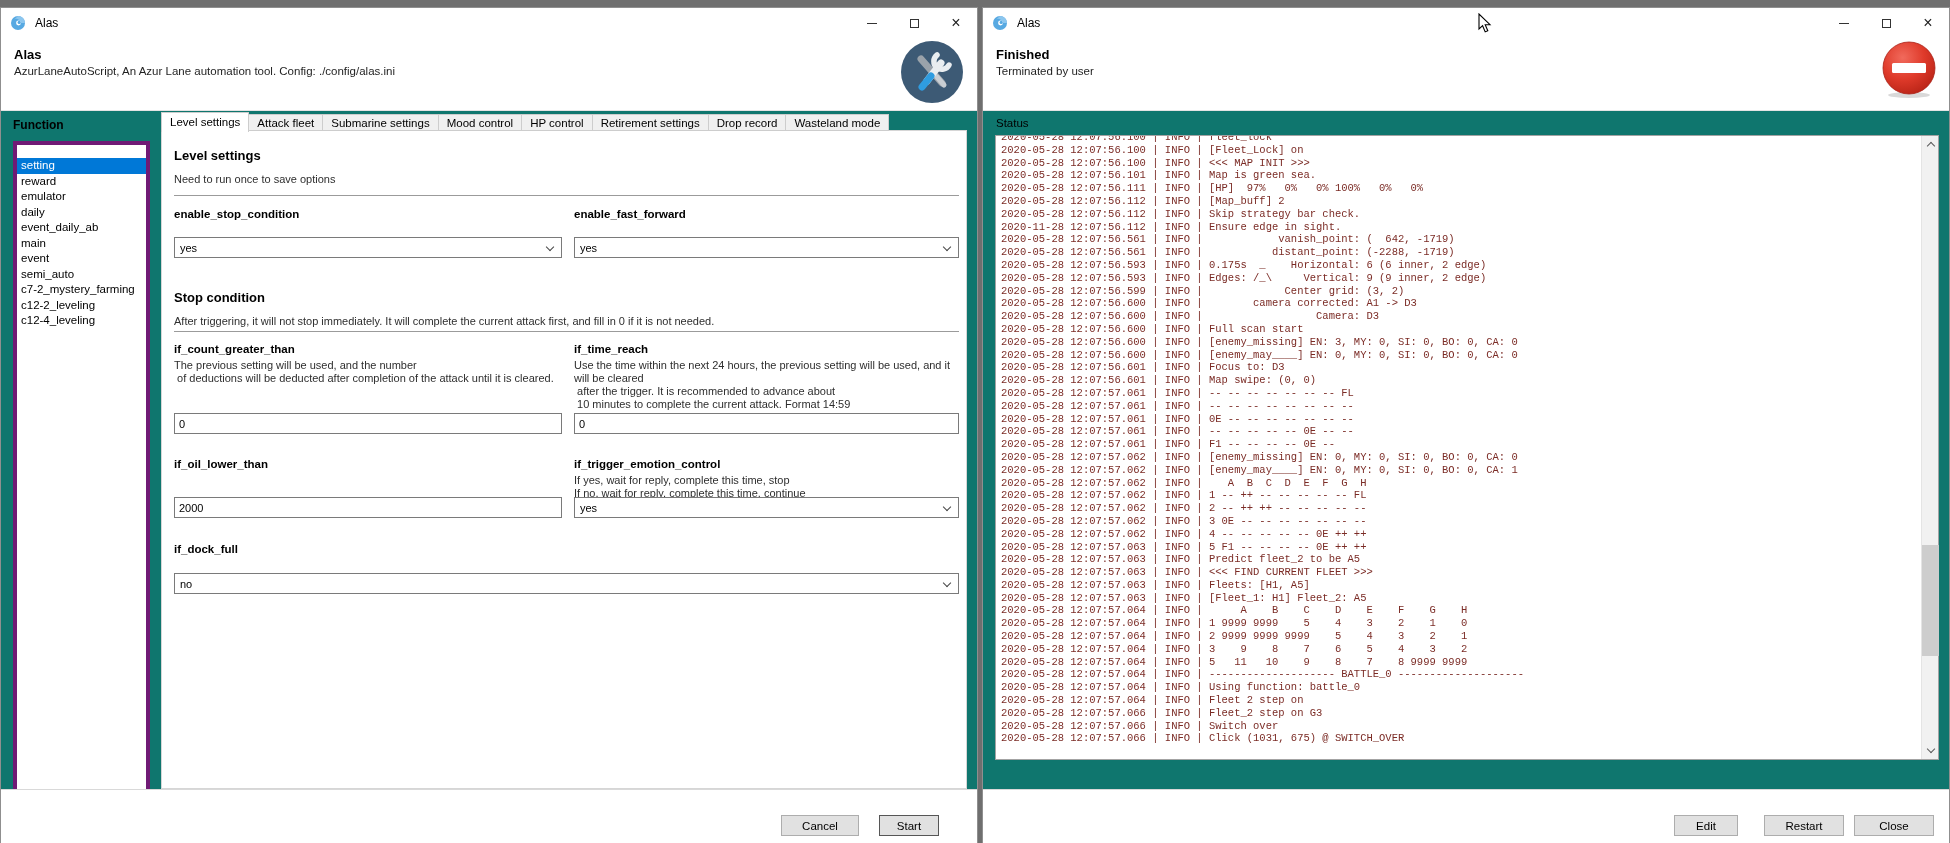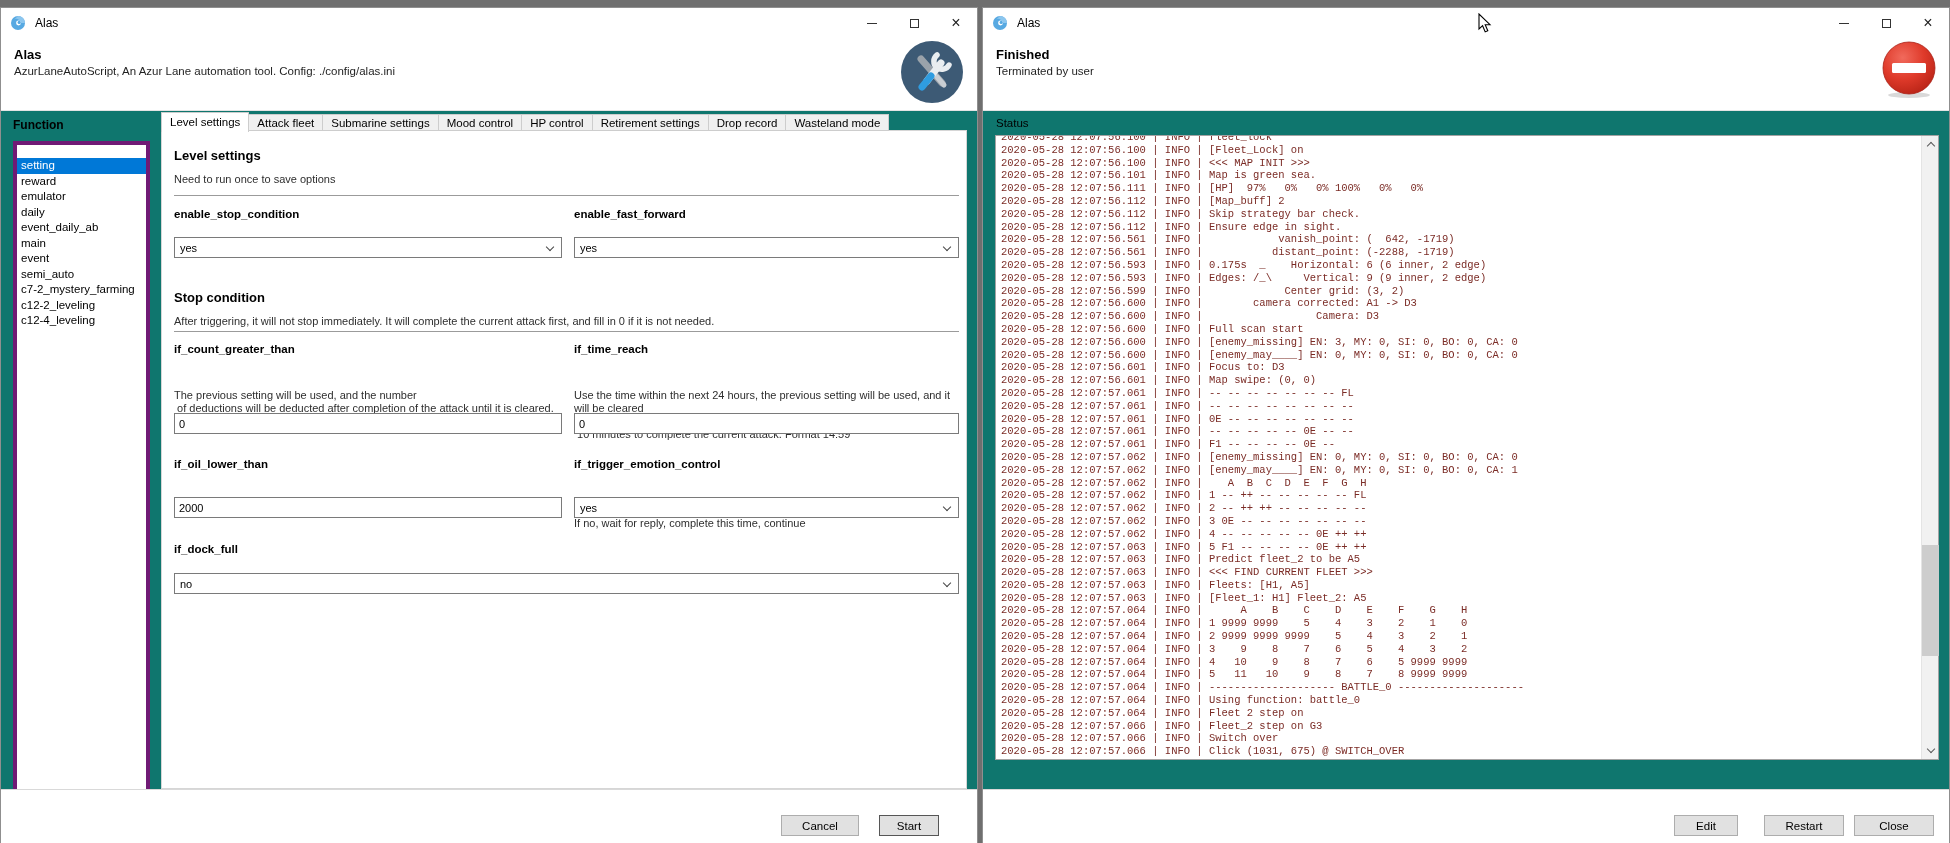--- a/index.html
+++ b/index.html
@@ -38,21 +38,21 @@
   .tab-panel { position:absolute; left:160px; top:122px; width:806px; height:659px; background:#fff; border:1px solid #d6d6d6; }
 
   
   .c1 { position:absolute; left:12px;  width:388px; }
   .c2 { position:absolute; left:412px; width:385px; }
   .cf { position:absolute; left:12px;  width:785px; }
   .sec-title { font-size:13px; font-weight:bold; }
   .sec-sub   { font-size:11px; color:#2e2e2e; white-space:pre; }
   .sep { border-top:1px solid #9b9b9b; height:0; }
   .f-label { font-size:11.5px; font-weight:bold; white-space:nowrap; }
-  .f-help  { font-size:11px; line-height:13px; color:#2e2e2e; white-space:pre; overflow:visible;margin-top:30px; }
+  .f-help  { font-size:11px; line-height:13px; color:#2e2e2e; white-space:pre; overflow:visible; }
   .input, .select { height:21px; border:1px solid #7a7a7a; background:#fff; font-family:"Liberation Sans","DejaVu Sans",sans-serif; font-size:11px; }
   .input { padding:0 4px; color:#000; }
   .select { display:flex; align-items:center; padding-left:5px; position:absolute; }
   .select .chev { position:absolute; right:8px; top:6px; width:6px; height:6px; border-right:1.3px solid #464646; border-bottom:1.3px solid #464646; transform:rotate(45deg); }
 
   .footer { position:absolute; left:0; right:0; top:781px; bottom:0; background:#fff; border-top:1px solid #d9d9d9; }
   .btn { position:absolute; top:25px; height:21px; background:#e1e1e1; border:1px solid #adadad; font-size:11.5px; display:flex; align-items:center; justify-content:center; }
   .btn.default { border-color:#565656; }
 
   
@@ -236,21 +236,21 @@
   <div class="logbox">
     <div class="log-content">
       <div class="log-inner">
           <div class="log-line">2020-05-28 12:07:56.100 | INFO | fleet_lock</div>
           <div class="log-line">2020-05-28 12:07:56.100 | INFO | [Fleet_Lock] on</div>
           <div class="log-line">2020-05-28 12:07:56.100 | INFO | &lt;&lt;&lt; MAP INIT &gt;&gt;&gt;</div>
           <div class="log-line">2020-05-28 12:07:56.101 | INFO | Map is green sea.</div>
           <div class="log-line">2020-05-28 12:07:56.111 | INFO | [HP]  97%   0%   0% 100%   0%   0%</div>
           <div class="log-line">2020-05-28 12:07:56.112 | INFO | [Map_buff] 2</div>
           <div class="log-line">2020-05-28 12:07:56.112 | INFO | Skip strategy bar check.</div>
-          <div class="log-line">2020-05-28 12:07:56.112 | INFO | Ensure edge in sight.</div>
+          <div class="log-line">2020-11-28 12:07:56.112 | INFO | Ensure edge in sight.</div>
           <div class="log-line">2020-05-28 12:07:56.561 | INFO |            vanish_point: (  642, -1719)</div>
           <div class="log-line">2020-05-28 12:07:56.561 | INFO |           distant_point: (-2288, -1719)</div>
           <div class="log-line">2020-05-28 12:07:56.593 | INFO | 0.175s  _    Horizontal: 6 (6 inner, 2 edge)</div>
           <div class="log-line">2020-05-28 12:07:56.593 | INFO | Edges: /_\     Vertical: 9 (9 inner, 2 edge)</div>
           <div class="log-line">2020-05-28 12:07:56.599 | INFO |             Center grid: (3, 2)</div>
           <div class="log-line">2020-05-28 12:07:56.600 | INFO |        camera corrected: A1 -&gt; D3</div>
           <div class="log-line">2020-05-28 12:07:56.600 | INFO |                  Camera: D3</div>
           <div class="log-line">2020-05-28 12:07:56.600 | INFO | Full scan start</div>
           <div class="log-line">2020-05-28 12:07:56.600 | INFO | [enemy_missing] EN: 3, MY: 0, SI: 0, BO: 0, CA: 0</div>
           <div class="log-line">2020-05-28 12:07:56.600 | INFO | [enemy_may____] EN: 0, MY: 0, SI: 0, BO: 0, CA: 0</div>
@@ -270,21 +270,20 @@
           <div class="log-line">2020-05-28 12:07:57.062 | INFO | 4 -- -- -- -- -- 0E ++ ++</div>
           <div class="log-line">2020-05-28 12:07:57.063 | INFO | 5 F1 -- -- -- -- 0E ++ ++</div>
           <div class="log-line">2020-05-28 12:07:57.063 | INFO | Predict fleet_2 to be A5</div>
           <div class="log-line">2020-05-28 12:07:57.063 | INFO | &lt;&lt;&lt; FIND CURRENT FLEET &gt;&gt;&gt;</div>
           <div class="log-line">2020-05-28 12:07:57.063 | INFO | Fleets: [H1, A5]</div>
           <div class="log-line">2020-05-28 12:07:57.063 | INFO | [Fleet_1: H1] Fleet_2: A5</div>
           <div class="log-line">2020-05-28 12:07:57.064 | INFO |      A    B    C    D    E    F    G    H</div>
           <div class="log-line">2020-05-28 12:07:57.064 | INFO | 1 9999 9999    5    4    3    2    1    0</div>
           <div class="log-line">2020-05-28 12:07:57.064 | INFO | 2 9999 9999 9999    5    4    3    2    1</div>
           <div class="log-line">2020-05-28 12:07:57.064 | INFO | 3    9    8    7    6    5    4    3    2</div>
-          <div class="log-line">2020-05-28 12:07:57.064 | INFO | 4   10    9    8    7    6    5 9999 9999</div>
           <div class="log-line">2020-05-28 12:07:57.064 | INFO | 5   11   10    9    8    7    8 9999 9999</div>
           <div class="log-line">2020-05-28 12:07:57.064 | INFO | -------------------- BATTLE_0 --------------------</div>
           <div class="log-line">2020-05-28 12:07:57.064 | INFO | Using function: battle_0</div>
           <div class="log-line">2020-05-28 12:07:57.064 | INFO | Fleet 2 step on</div>
           <div class="log-line">2020-05-28 12:07:57.066 | INFO | Fleet_2 step on G3</div>
           <div class="log-line">2020-05-28 12:07:57.066 | INFO | Switch over</div>
           <div class="log-line">2020-05-28 12:07:57.066 | INFO | Click (1031, 675) @ SWITCH_OVER</div>
         </div>
     </div>
     <div class="scrollbar">

